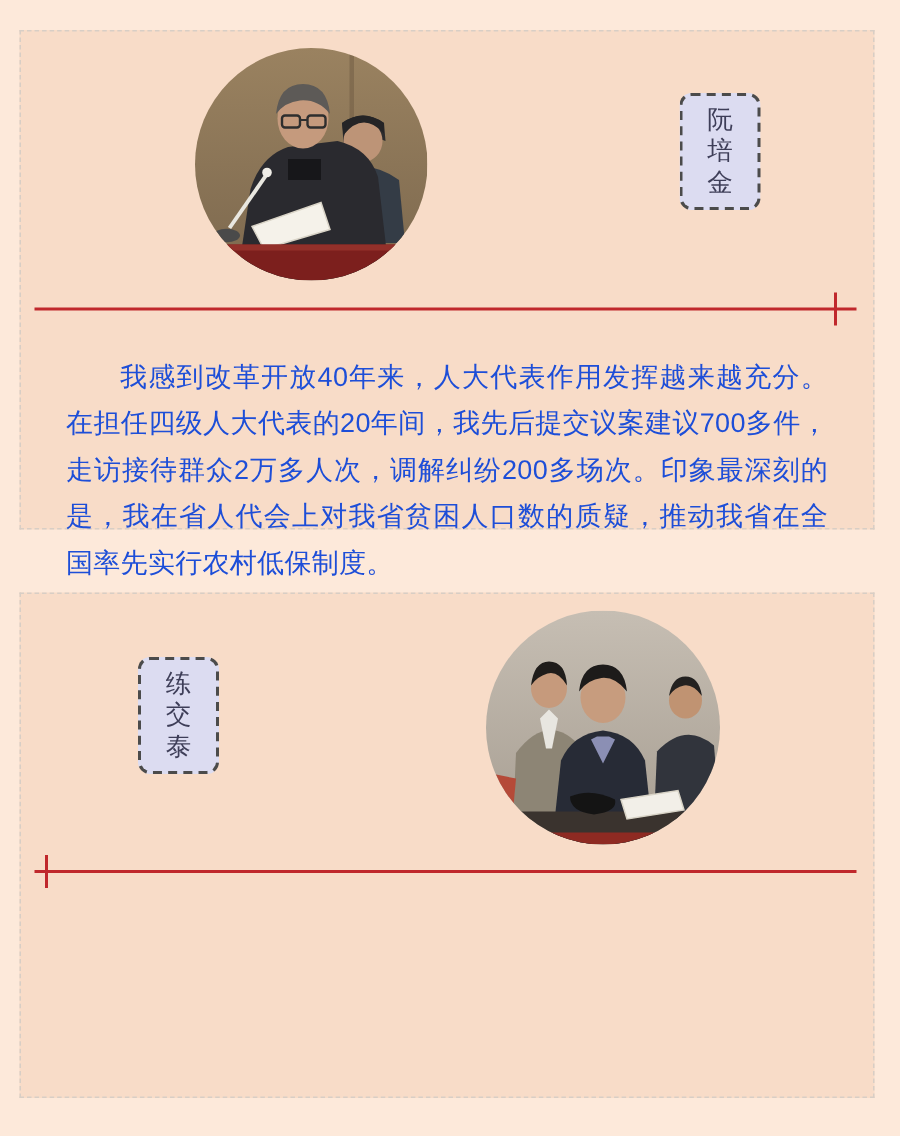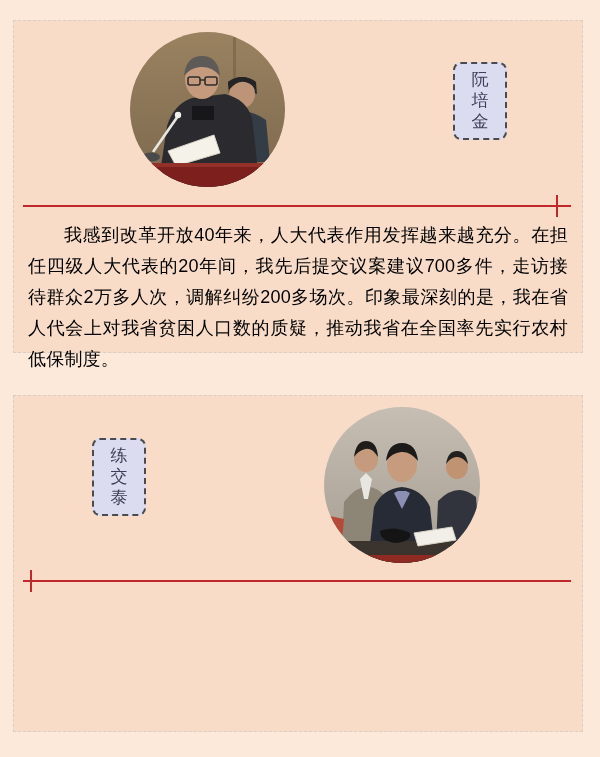--- a/index.html
+++ b/index.html
@@ -62,24 +62,24 @@
     top:-10px;
     width:2px;height:22px;
     background:#c0282c;
   }
   .card-1 .tick{right:13px;}
   .card-2 .tick{left:7px;}
 
   .quote{
     position:absolute;
     left:14px;right:14px;top:199px;
-    margin:0;
+    margin:16px;
     font-size:18px;
     line-height:31px;
-    color:#000000;
+    color:#1d4ed8;
     text-align:justify;
     text-indent:2em;
     letter-spacing:0.2px;
   }
 </style>
 </head>
 <body>
 
 <section class="card card-1">
   <div class="portrait">

